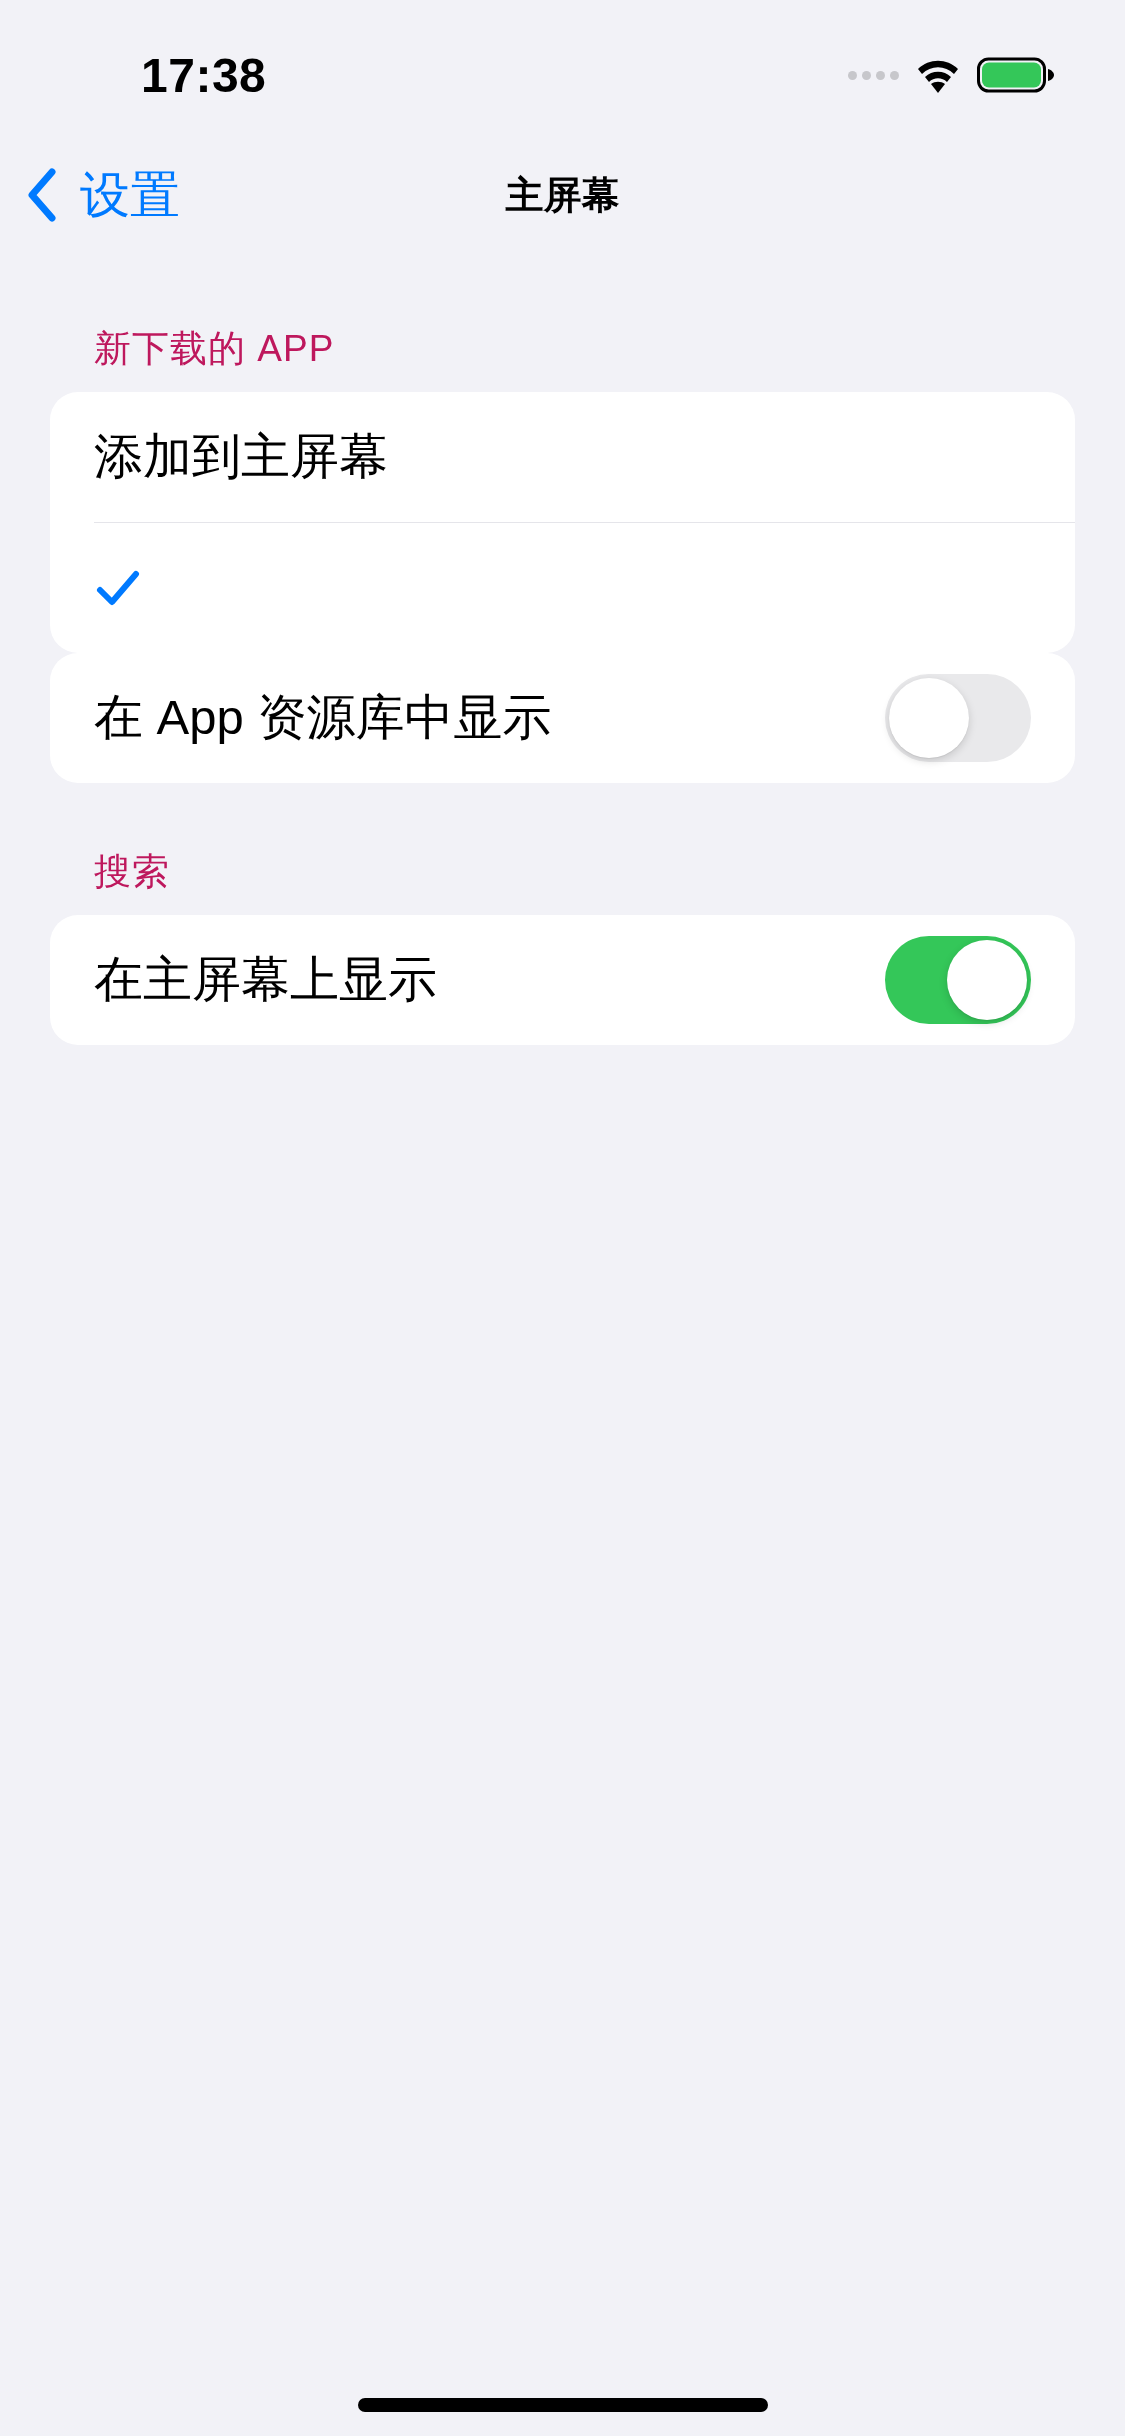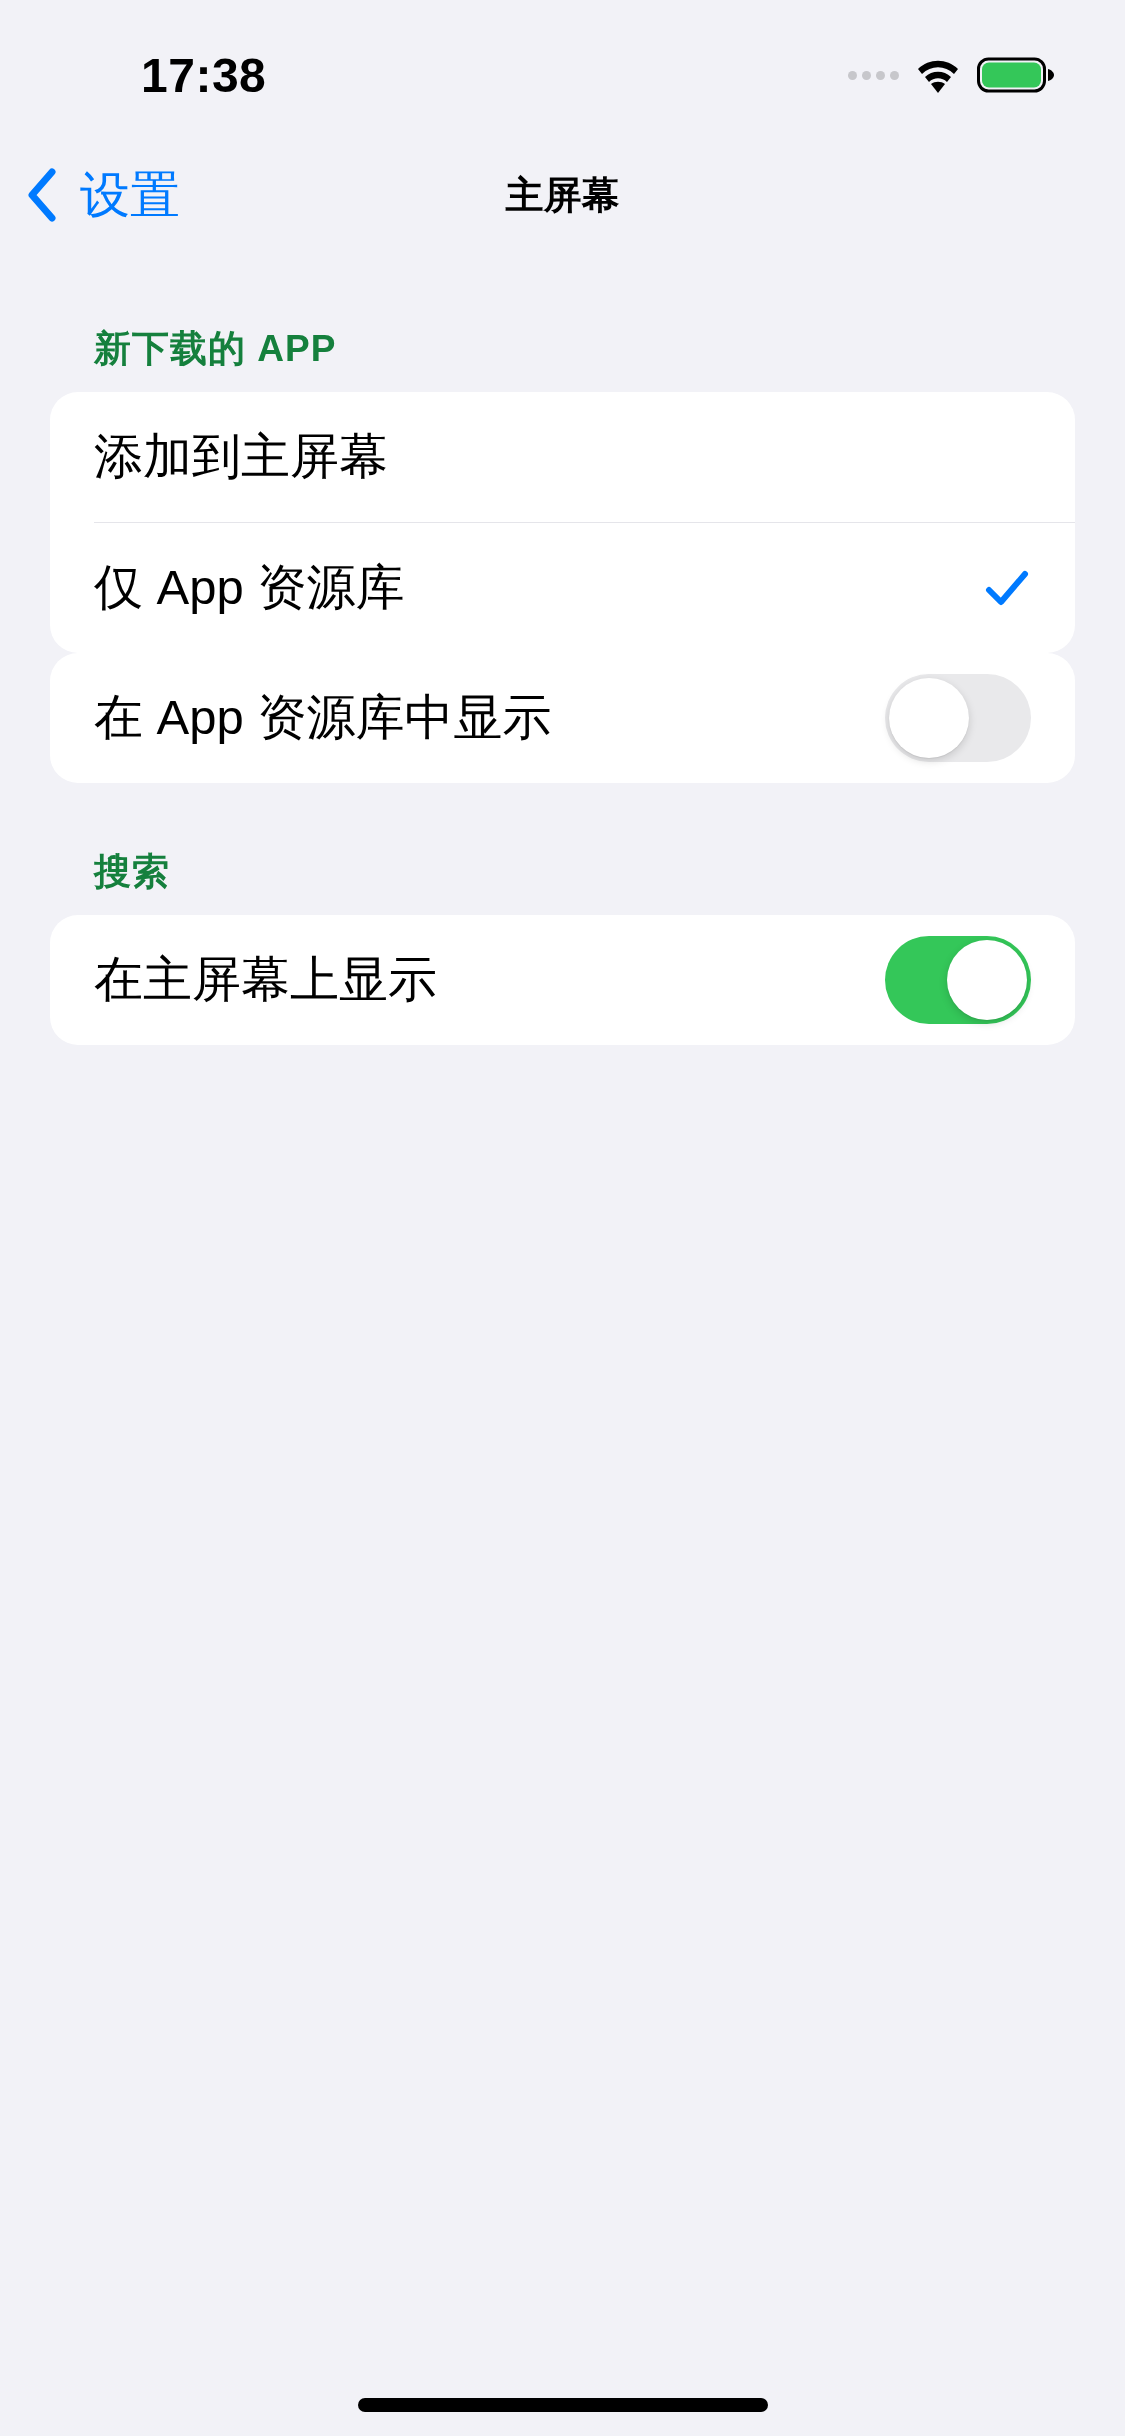--- a/index.html
+++ b/index.html
@@ -82,24 +82,23 @@
       transform: translateX(-50%);
       font-size: 38px;
       font-weight: 600;
       color: #000;
     }
     .content {
       padding: 0 50px;
     }
     .section-header {
       font-size: 37px;
-      color: #15803d;
+      color: #be185d;
       padding: 64px 0 18px 44px;
       letter-spacing: 1px;
-      font-weight: bold;
     }
     .section-group {
       background: #fff;
       border-radius: 28px;
       overflow: hidden;
     }
     .row {
       display: flex;
       align-items: center;
       justify-content: space-between;
@@ -203,21 +202,20 @@
 
 <div class="content">
 
   <div class="section-header">新下载的 APP</div>
   <div class="section-group">
     <div class="row">
       <span class="row-label">添加到主屏幕</span>
     </div>
     <div class="divider"></div>
     <div class="row">
-      <span class="row-label">仅 App 资源库</span>
       <div class="check-icon">
         <svg viewBox="0 0 48 48" fill="none" stroke="#007aff" stroke-width="6" stroke-linecap="round" stroke-linejoin="round">
           <polyline points="6,26 18,38 42,10"></polyline>
         </svg>
       </div>
     </div>
   </div>
 
   <div class="section-group">
     <div class="row">

